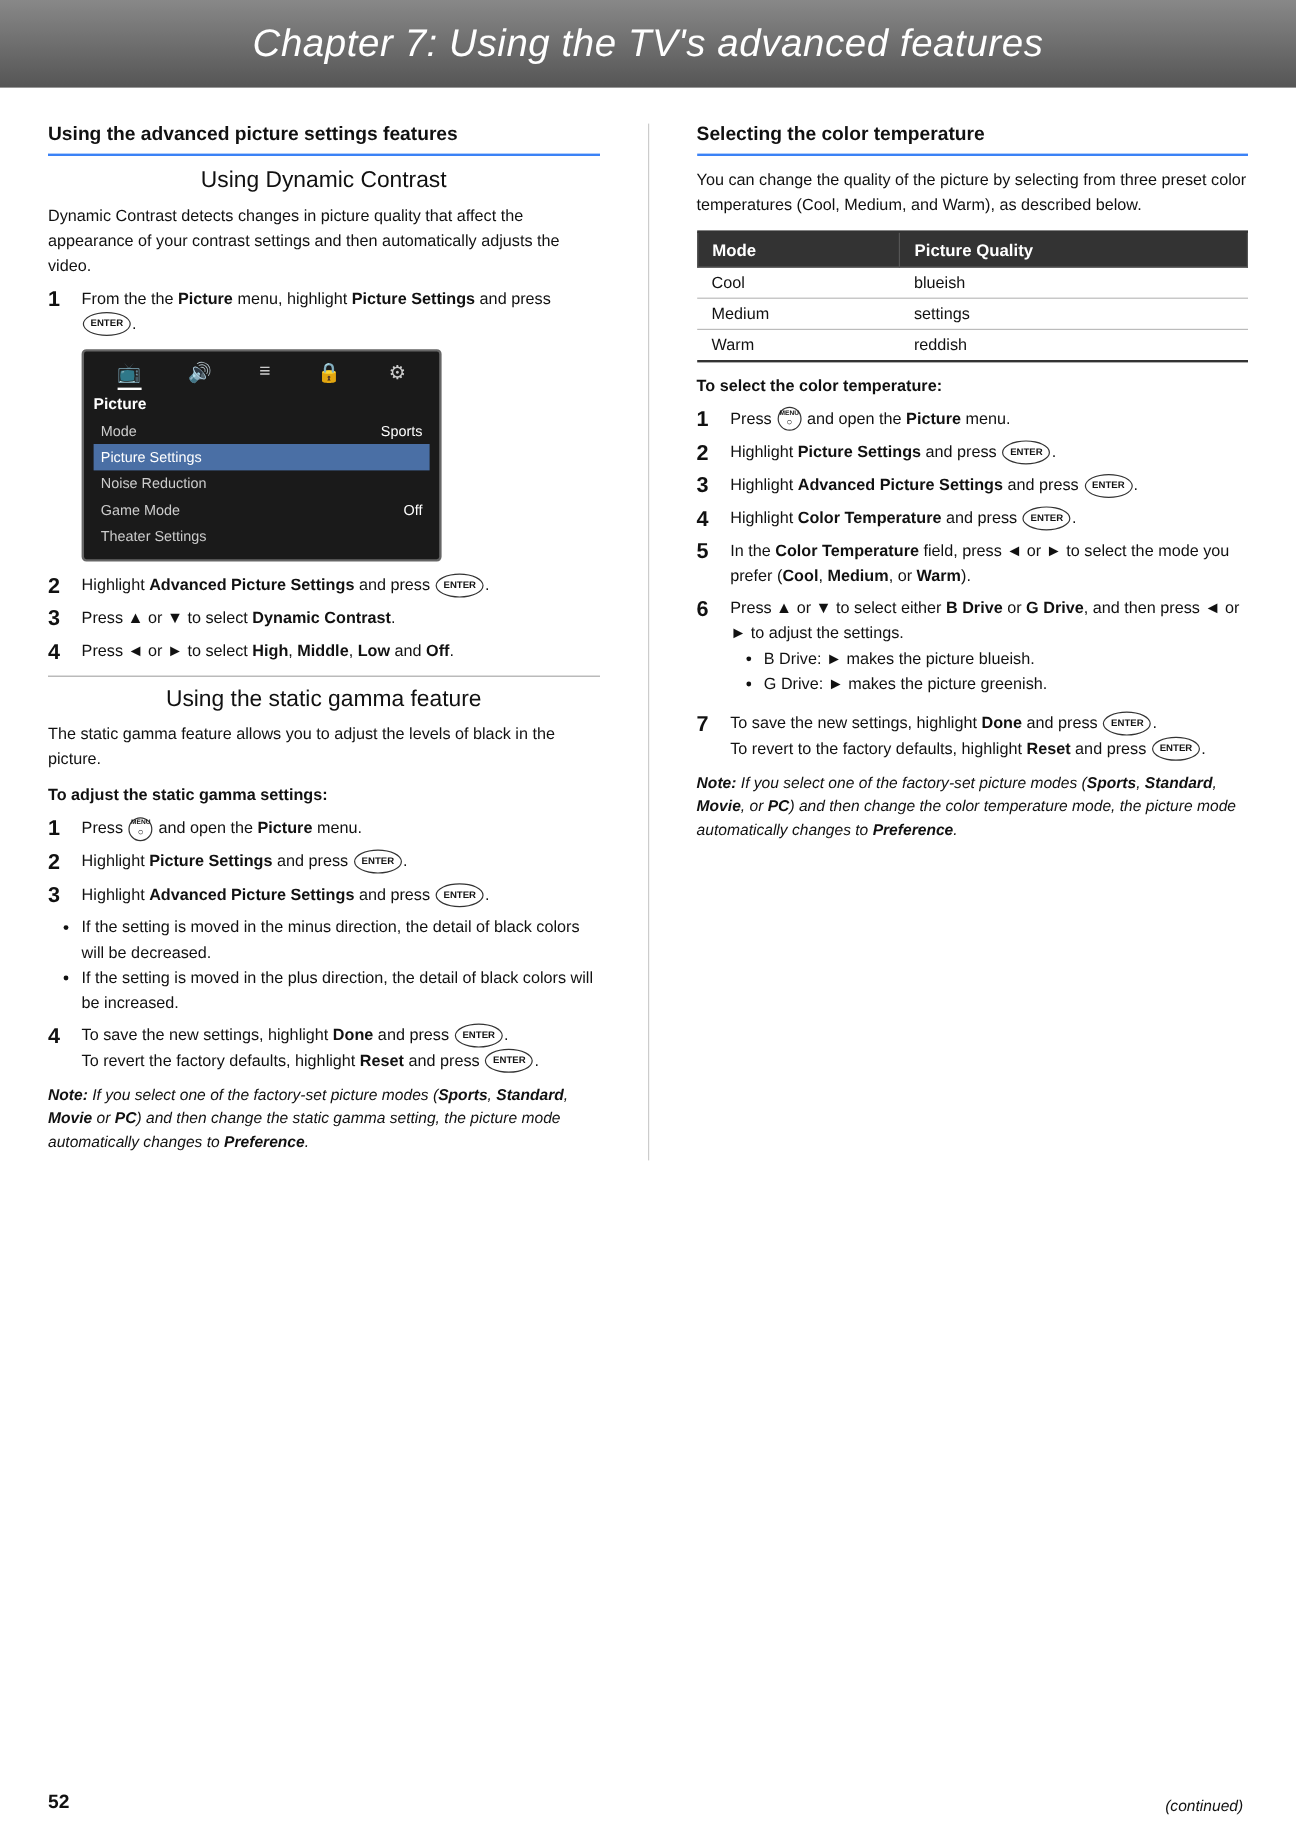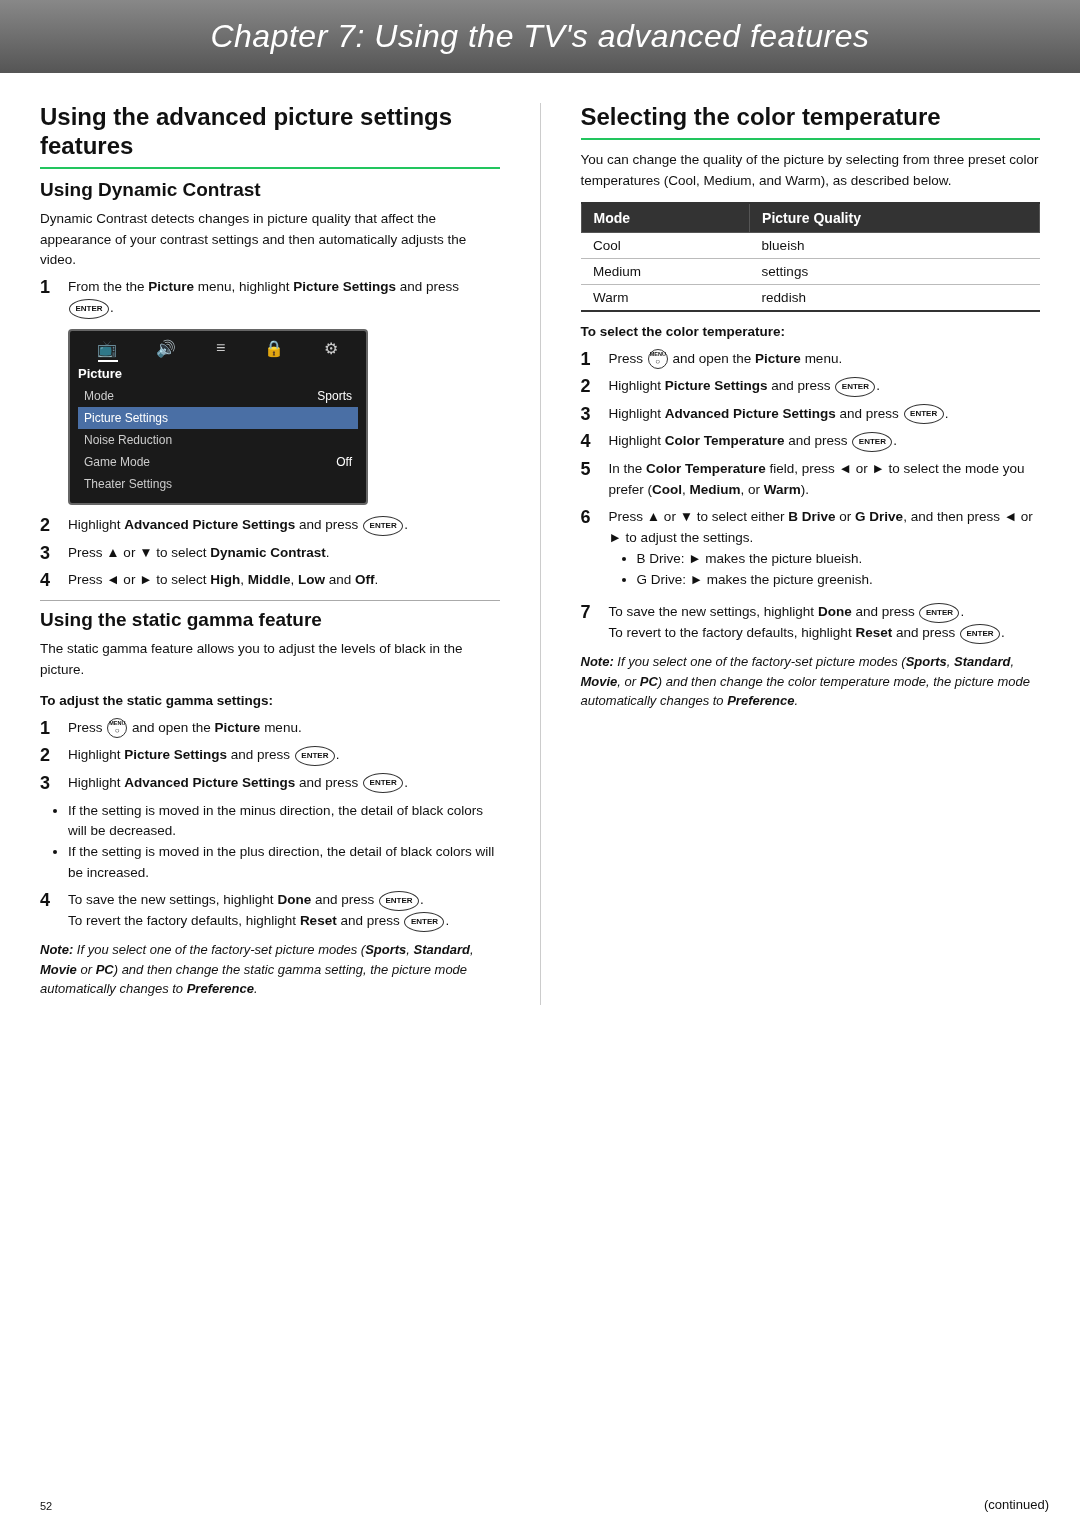--- a/index.html
+++ b/index.html
@@ -41,33 +41,34 @@
     }
 
     
     .right-col {
       flex: 1;
       max-width: 490px;
     }
 
     
     .section-title {
-      font-size: 24px;
-      font-weight: bold;
-      border-bottom: 2px solid #22c55e;
+      font-size: 16px;
+      font-weight: bold;
+      border-bottom: 2px solid #3b82f6;
       padding-bottom: 6px;
       margin-bottom: 10px;
       line-height: 1.2;
     }
 
     
     .subsection-title {
       font-size: 19px;
-      font-weight: bold;
+      font-weight: normal;
       margin-bottom: 8px;
+      text-align: center;
     }
 
     
     .step-heading {
       font-weight: bold;
       font-size: 13.5px;
       margin: 10px 0 6px 0;
     }
 
     p {
@@ -221,28 +222,29 @@
       line-height: 1.5;
       margin-top: 8px;
       margin-bottom: 6px;
     }
 
     
     .page-number {
       position: absolute;
       bottom: 20px;
       left: 40px;
-      font-size: 11px;
-      font-weight: normal;
+      font-size: 16px;
+      font-weight: bold;
     }
     .continued {
       position: absolute;
       bottom: 20px;
-      right: 31px;
+      right: 44px;
       font-size: 13px;
+      font-style: italic;
       margin-left: 48px;
     }
 
     
     .divider {
       border: none;
       border-top: 1px solid #aaa;
       margin: 8px 0;
     }
 

